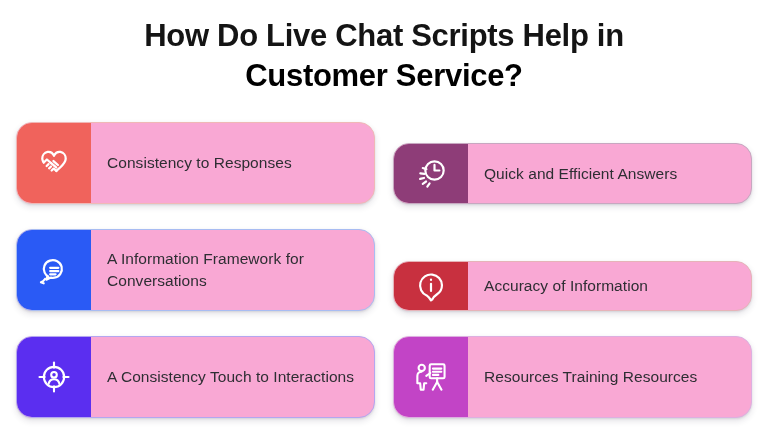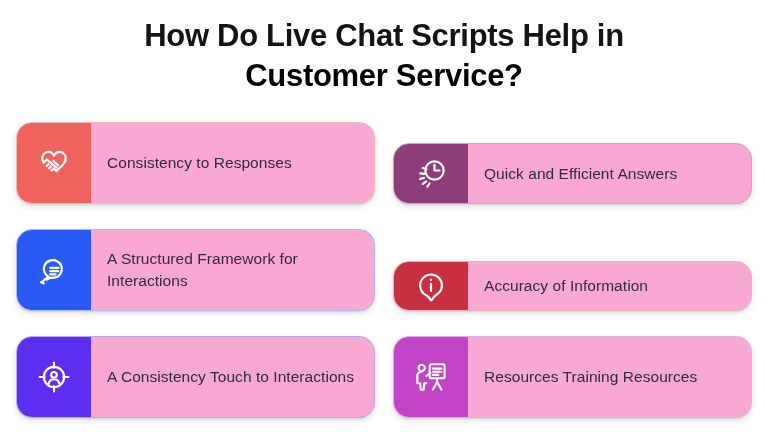--- a/index.html
+++ b/index.html
@@ -146,21 +146,21 @@
         <span>
           <svg viewBox="0 0 48 48" fill="none" stroke="#ffffff" stroke-width="2.5" stroke-linecap="round" stroke-linejoin="round">
             <path d="M17.5 31.6c-1.8-1.1-3.3-2.7-4.2-4.6-2.6-5.4.2-11.8 6-13.7 5.8-1.9 12 1.4 13.4 7.1 1.4 5.7-2.4 11.4-8.3 12.4-1.3.2-2.6.2-3.8-.1l-5.4 2.3 1.4-4.3"></path>
             <path d="M19.6 21.5h9.4"></path>
             <path d="M19.6 25.2h9.4"></path>
             <path d="M19.6 28.9h6.2"></path>
             <path d="M13.7 34.3c-1 1.6-2.6 3-4.6 3.8l3.1 1.1"></path>
           </svg>
         </span>
       </div>
-      <div class="card-label">A Structured Framework for Interactions</div>
+      <div class="card-label">A Information Framework for Conversations</div>
     </div>
 
     <div class="card" style="border-color: rgb(230, 179, 184); margin-top: 32px;">
       <div class="icon-tile" style="background: rgb(200, 48, 63);">
         <span>
           <svg viewBox="0 0 48 48" fill="none" stroke="#ffffff" stroke-width="2.5" stroke-linecap="round" stroke-linejoin="round">
             <path d="M24 40.5c-1.2-2.3-2.9-4.2-5-5.7A12.5 12.5 0 1 1 36.5 23c0 4.3-2.2 8.1-5.6 10.4-2.4 1.6-4.4 3.8-5.6 6.2a.9.9 0 0 1-1.3-.1z"></path>
             <path d="M24 16.6v.4"></path>
             <path d="M24 21.5v8.2"></path>
           </svg>

